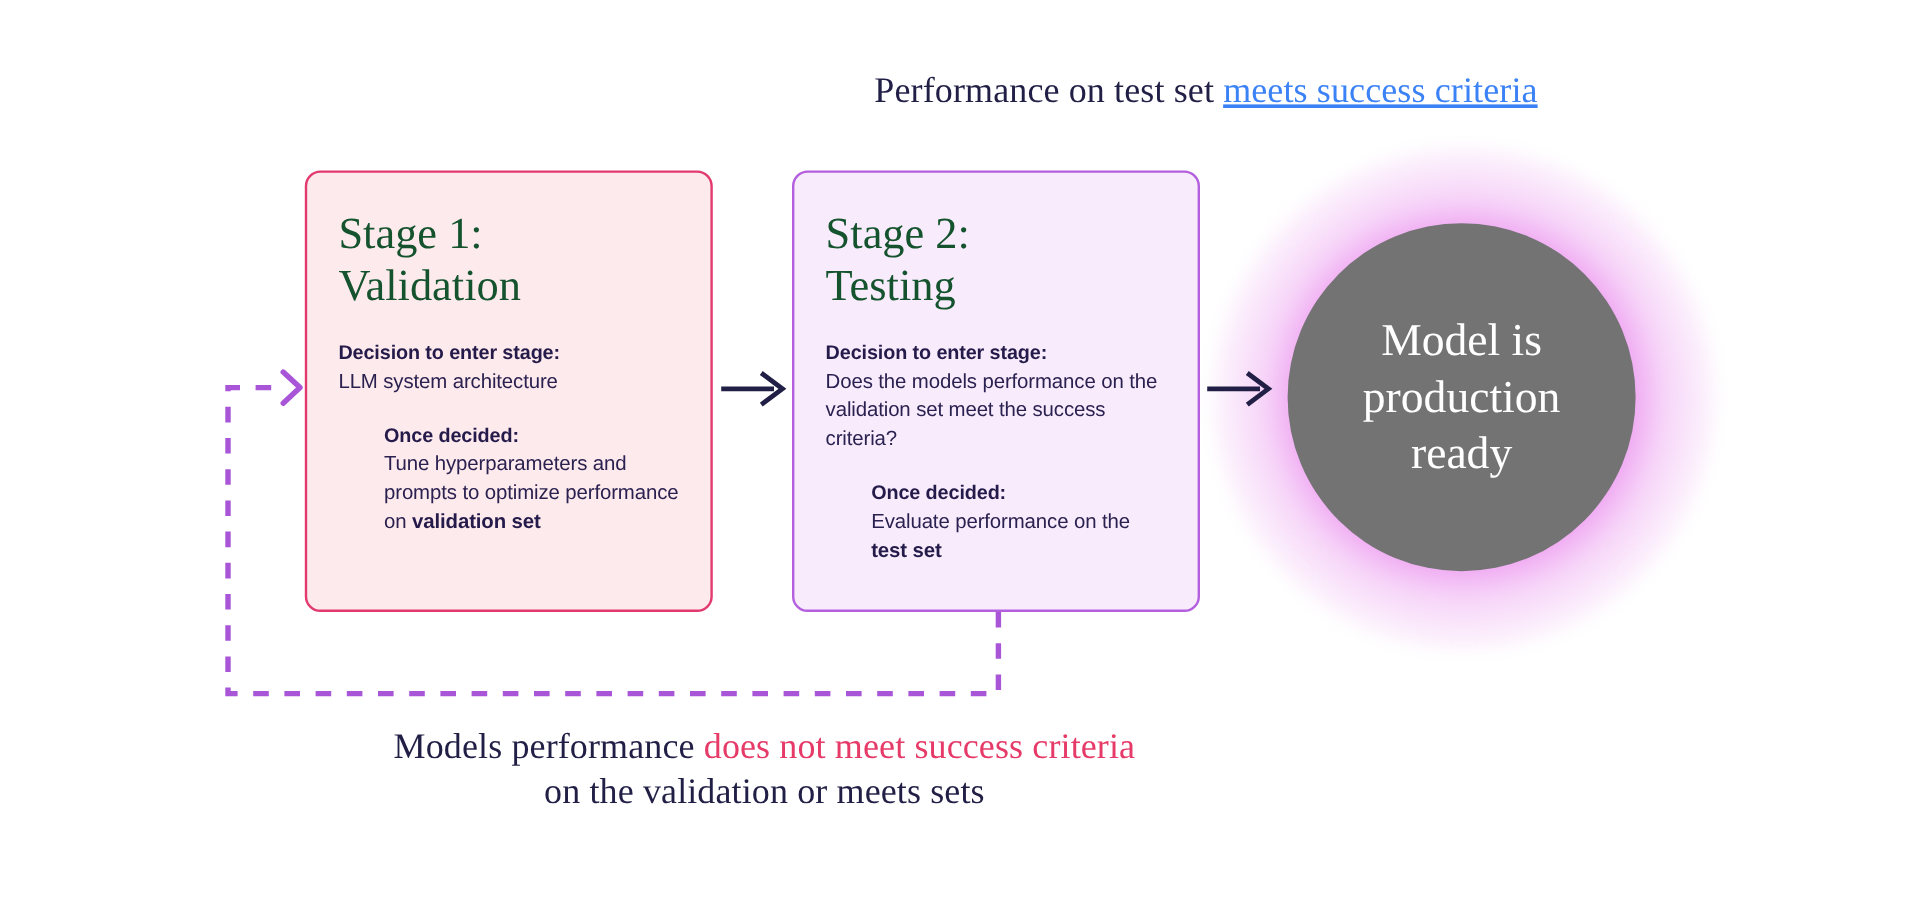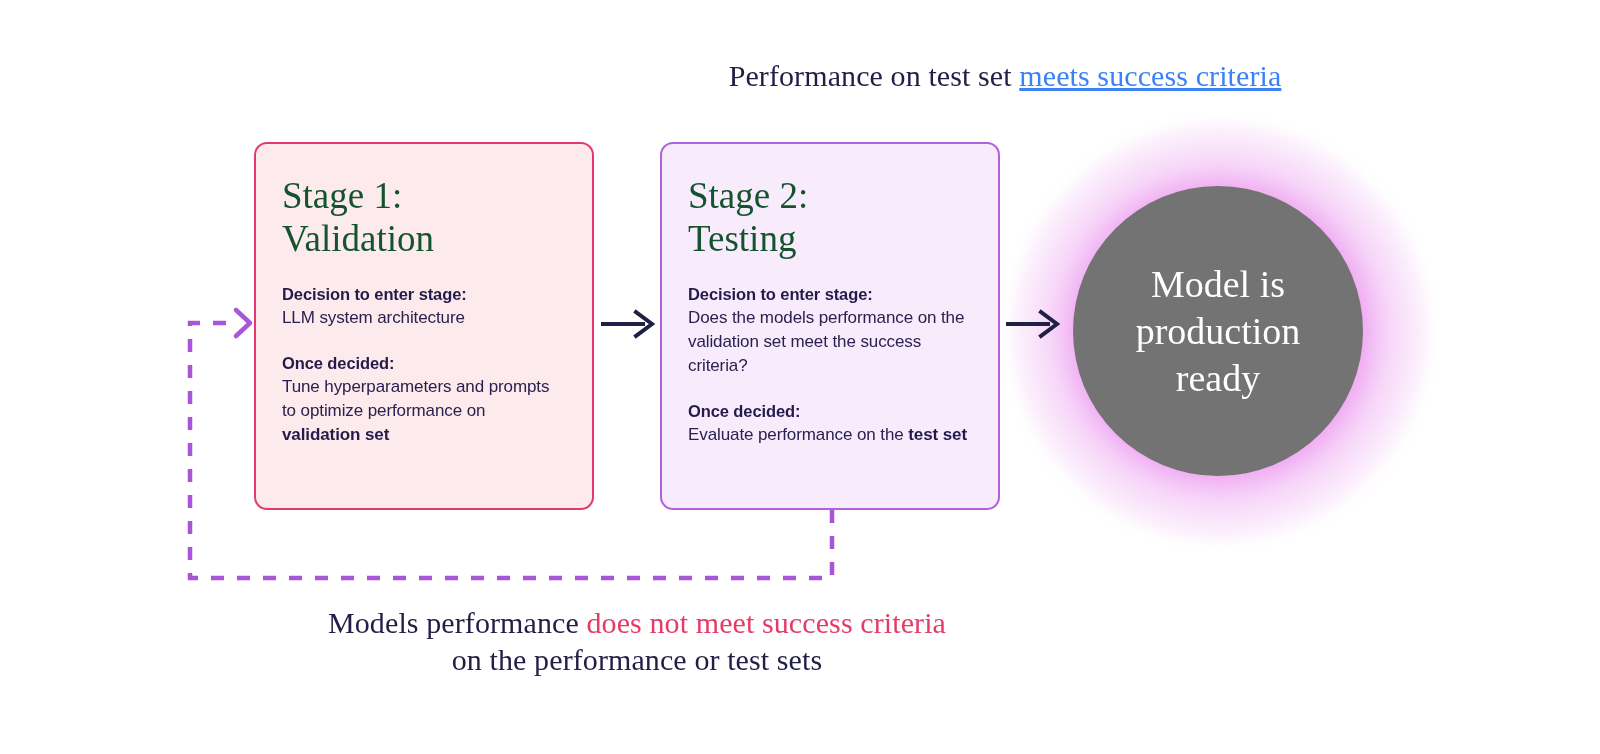--- a/index.html
+++ b/index.html
@@ -84,21 +84,21 @@
   .stage-title {
     font-family: "Liberation Serif", serif;
     font-size: 37px;
     line-height: 43px;
     color: #14532d;
     margin: 0 0 22px 0;
     font-weight: 400;
     white-space: pre-line;
   }
   .block { margin-bottom: 21px; }
-  .block:last-child { margin-bottom: 0; }
+  .block:last-child { margin-bottom: 0; margin-left: 38px; }
   .block-head {
     font-size: 16.5px;
     line-height: 24px;
     font-weight: bold;
     color: #251b4b;
     letter-spacing: -0.1px;
   }
   .block-body {
     font-size: 17px;
     line-height: 24px;
@@ -230,17 +230,17 @@
 
     <g>
       <path d="M832 510 L832 578 L190 578 L190 323 L237 323" fill="none" stroke="#a855d8" stroke-width="4.5" stroke-dasharray="13 13" stroke-linecap="butt"></path>
       <path d="M236 310 L250 323 L236 336" fill="none" stroke="#a855d8" stroke-width="4.5" stroke-linecap="round" stroke-linejoin="round"></path>
     </g>
   </svg>
 
   <div class="bottom-caption">
     <span class="bottom-caption-inner">
       <span class="bc-line"><span>Models performance </span><span class="accent-pink">does not meet success criteria</span></span>
-      <span class="bc-line">on the performance or test sets</span>
+      <span class="bc-line">on the validation or meets sets</span>
     </span>
   </div>
 
 </div>
 
 </body></html>

